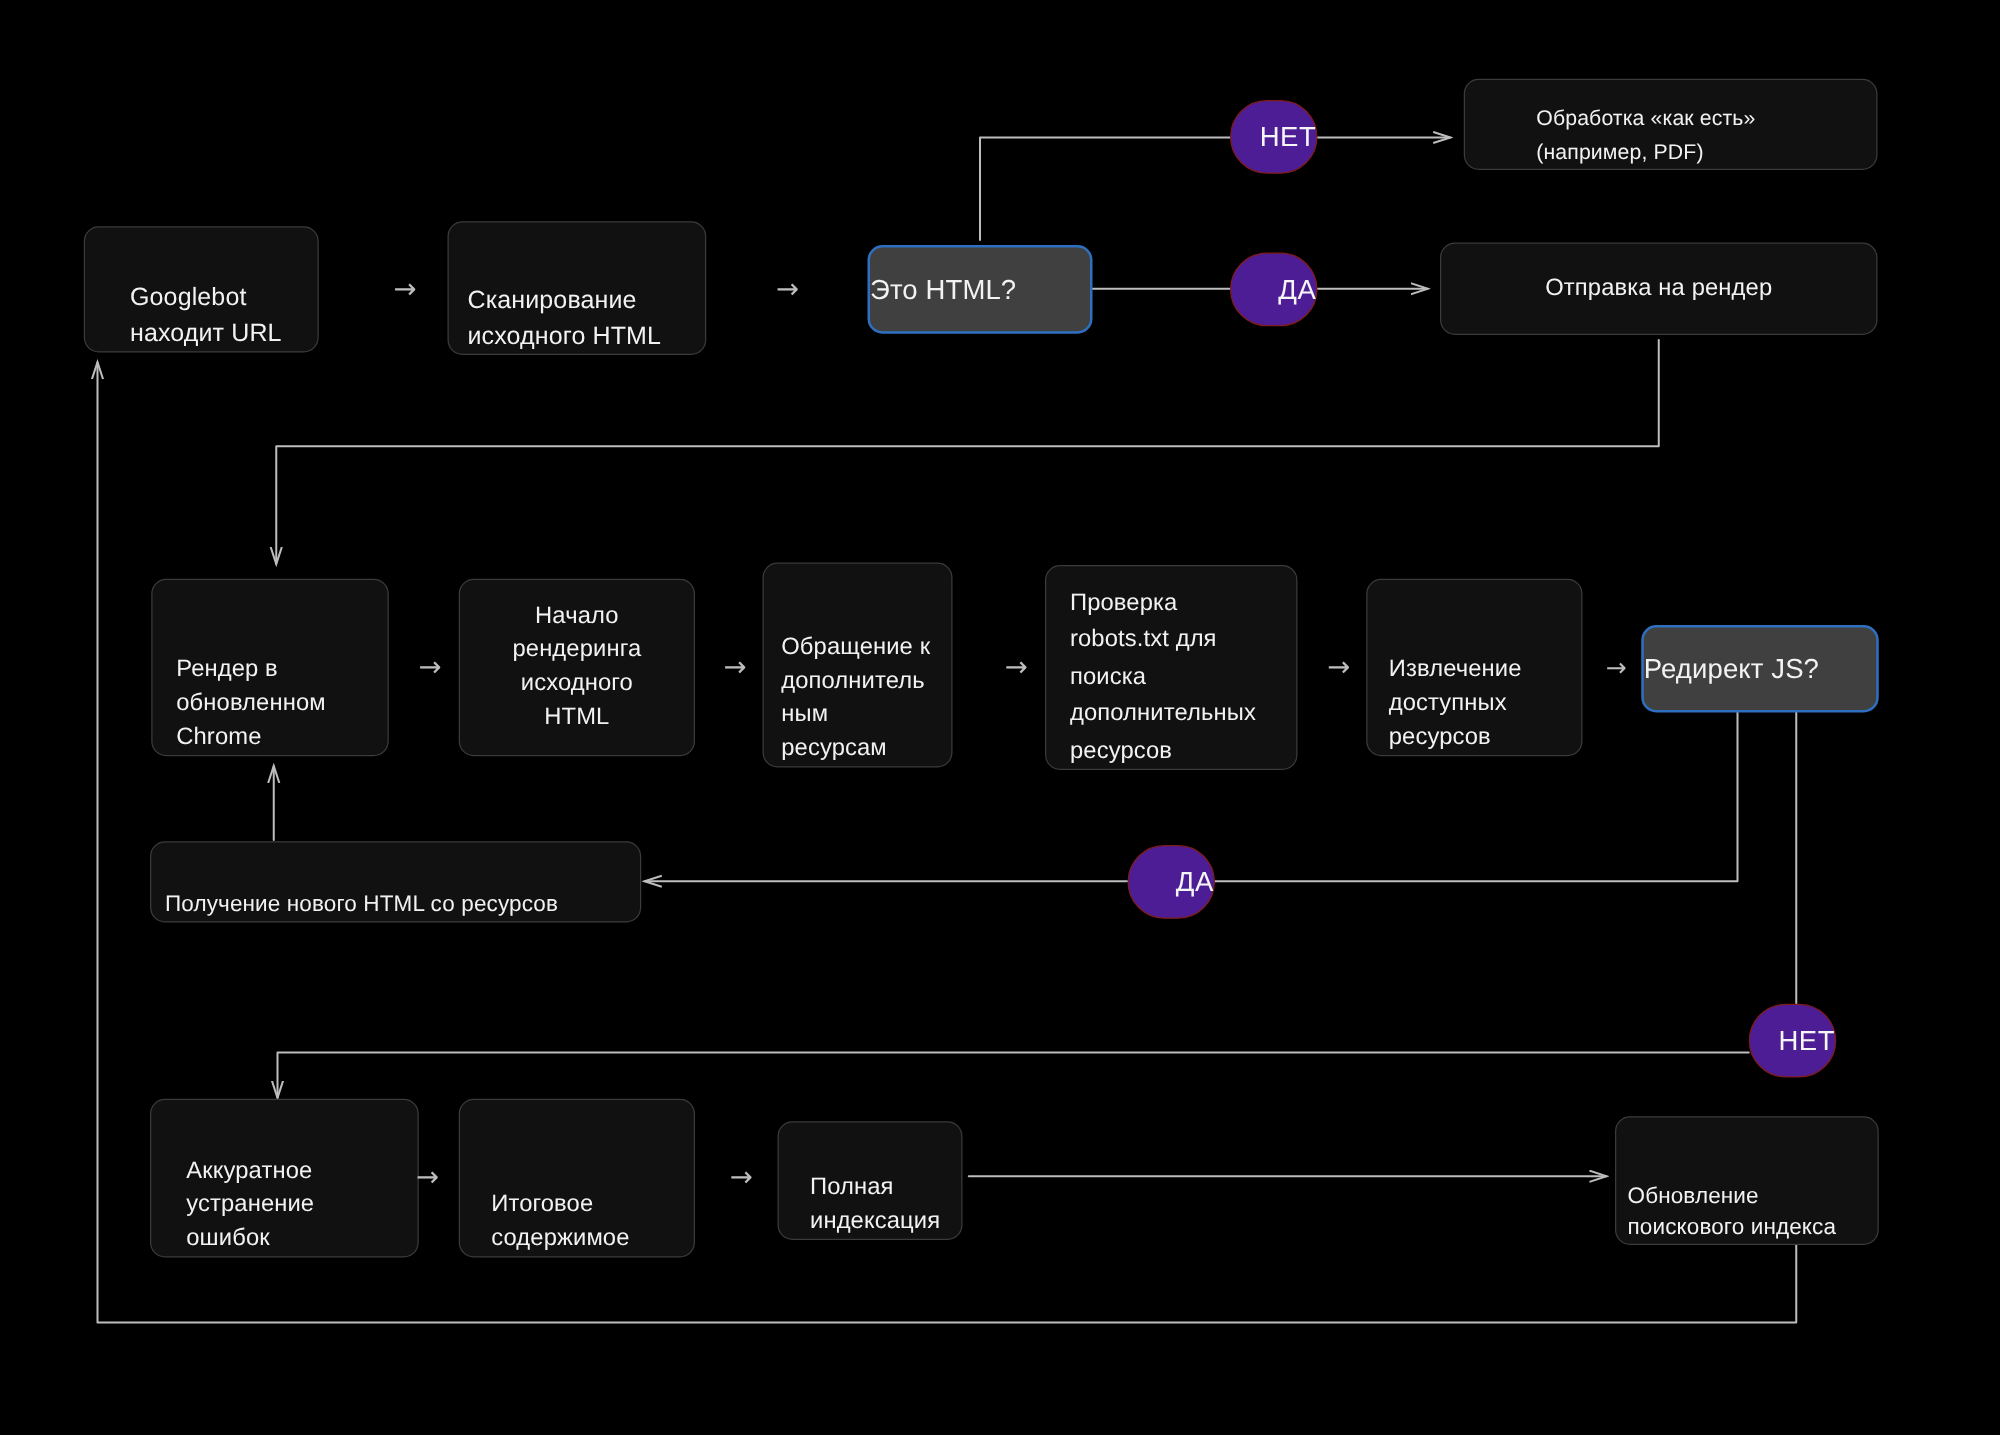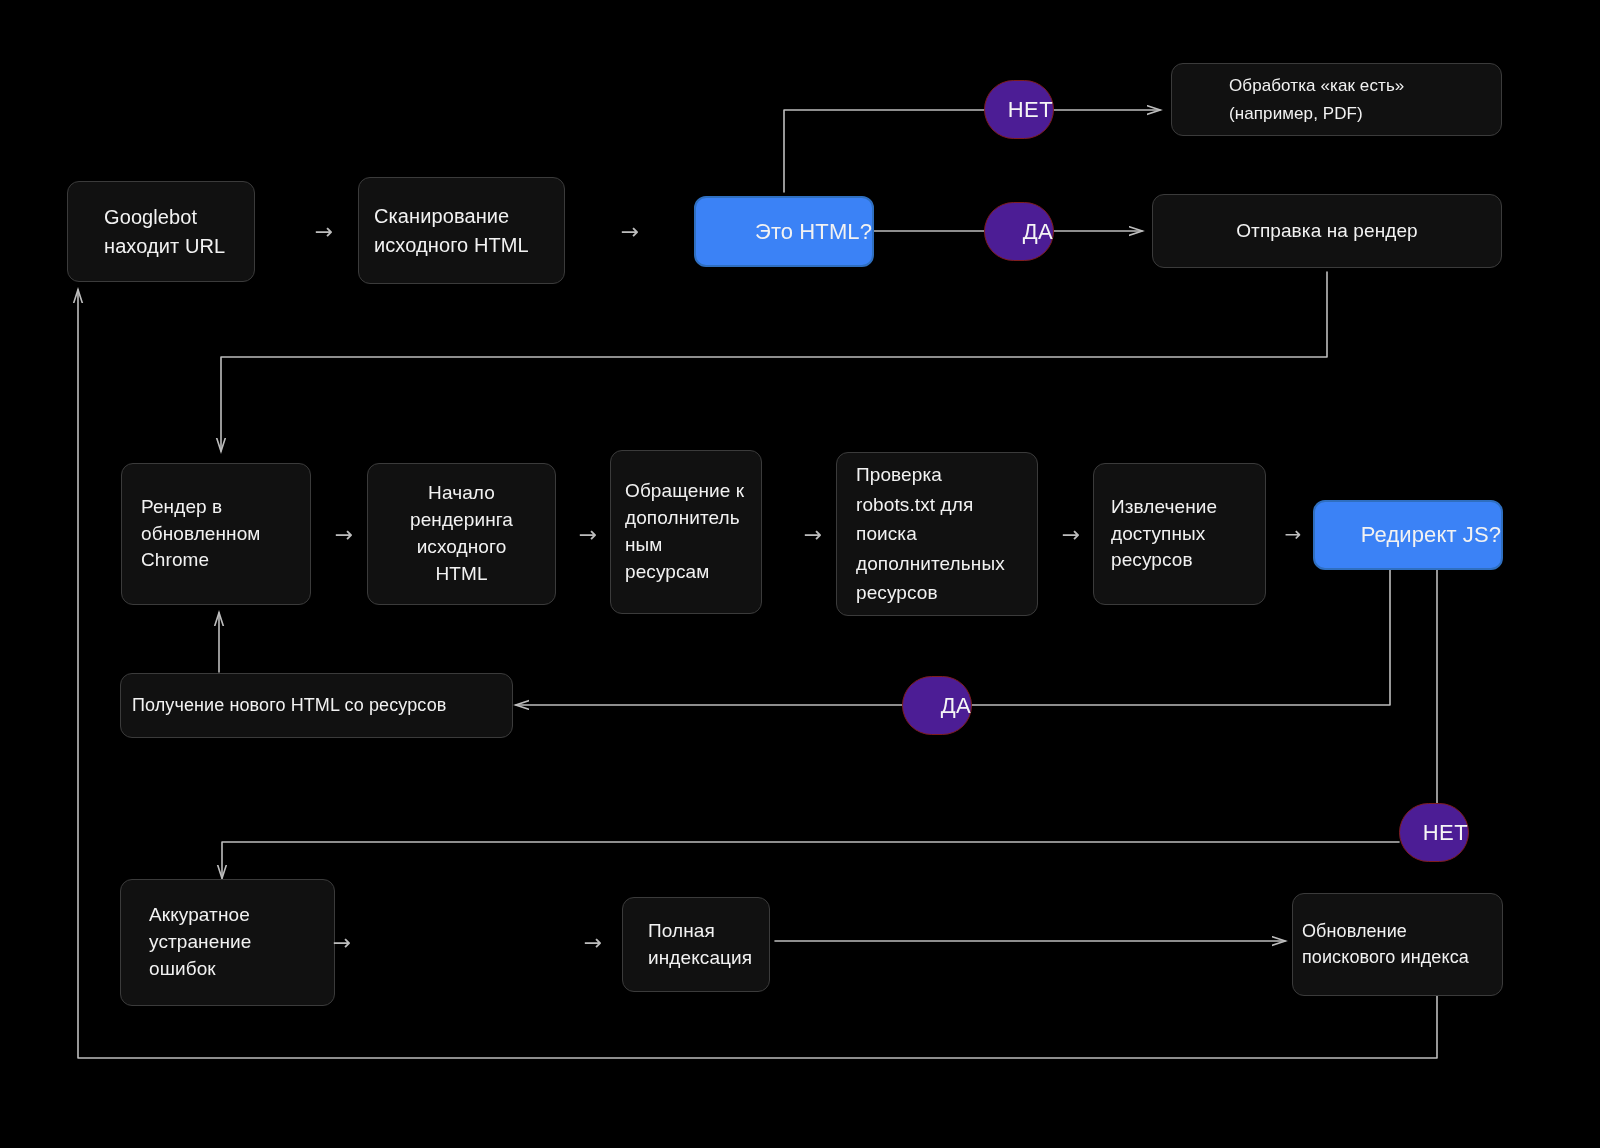--- a/index.html
+++ b/index.html
@@ -30,27 +30,26 @@
     border: 1px solid #3b3b3b;
     border-radius: 12px;
     color: #f2f2f2;
     display: flex;
     align-items: center;
     line-height: 1.42;
     letter-spacing: 0.1px;
     white-space: pre-line;
   }
   .node.center { justify-content: center; text-align: center; }
-  .node.left   { justify-content: flex-start; text-align: left; }
+  .node.left   { justify-content: flex-start; text-align: left; align-items: flex-end; }
   .node.decision {
-    background: #3b82f6;
+    background: #404040;
     border: 2px solid #2f6fc0;
-    justify-content: flex-end;
+    justify-content: flex-start;
     text-align: center;
-    padding-left: 24px;
   }
   .pill {
     position: absolute;
     box-sizing: border-box;
     background: #4c1d95;
     border: 1px solid #7f1d1d;
     border-radius: 999px;
     color: #f5f5f5;
     display: flex;
     align-items: center;
@@ -198,20 +197,24 @@
   </div>
 
   <div class="node left" style="left:120px; top:879px; width:215px; height:127px; padding:0 0 0 28px; font-size:19px;">
     <span>Аккуратное
 устранение
 ошибок</span>
   </div>
 
   <div class="arrow-glyph" style="left:318px; top:928px; width:48px; height:28px; font-size:22px;">→</div>
 
+  <div class="node left" style="left:367px; top:879px; width:189px; height:127px; padding:0 0 0 25px; font-size:19px;">
+    <span>Итоговое
+содержимое</span>
+  </div>
 
   <div class="arrow-glyph" style="left:566px; top:928px; width:54px; height:28px; font-size:22px;">→</div>
 
   <div class="node left" style="left:622px; top:897px; width:148px; height:95px; padding:0 0 0 25px; font-size:19px;">
     <span>Полная
 индексация</span>
   </div>
 
   <div class="node left" style="left:1292px; top:893px; width:211px; height:103px; padding:0 0 0 9px; font-size:18px;">
     <span>Обновление

